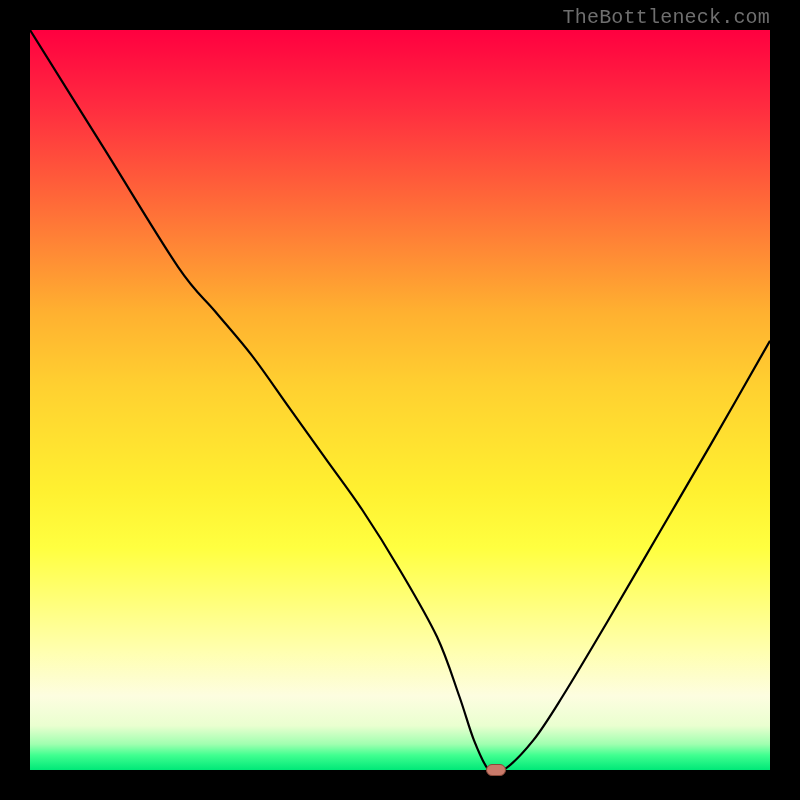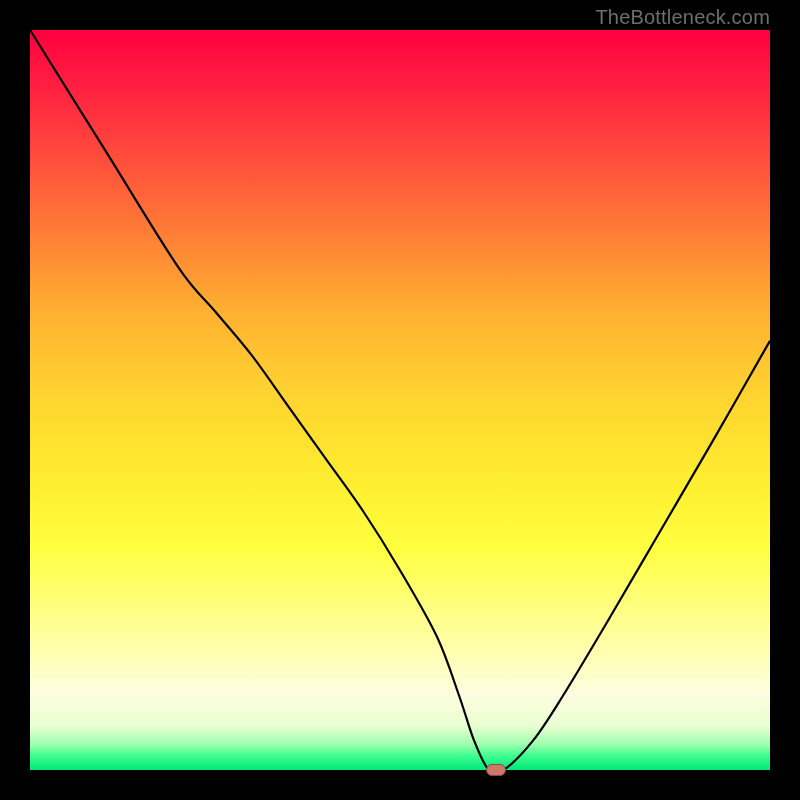--- a/index.html
+++ b/index.html
@@ -36,20 +36,21 @@
   }
   .watermark {
     position: absolute;
     top: 6px;
     right: 30px;
     color: #6e6e6e;
     font-size: 20px;
     font-weight: 500;
     letter-spacing: 0.2px;
     z-index: 5;
+    font-family: Liberation Mono, monospace;
   }
   svg.curve {
     position: absolute;
     left: 0; top: 0;
     width: 740px;
     height: 740px;
     z-index: 2;
   }
   .marker {
     position: absolute;

